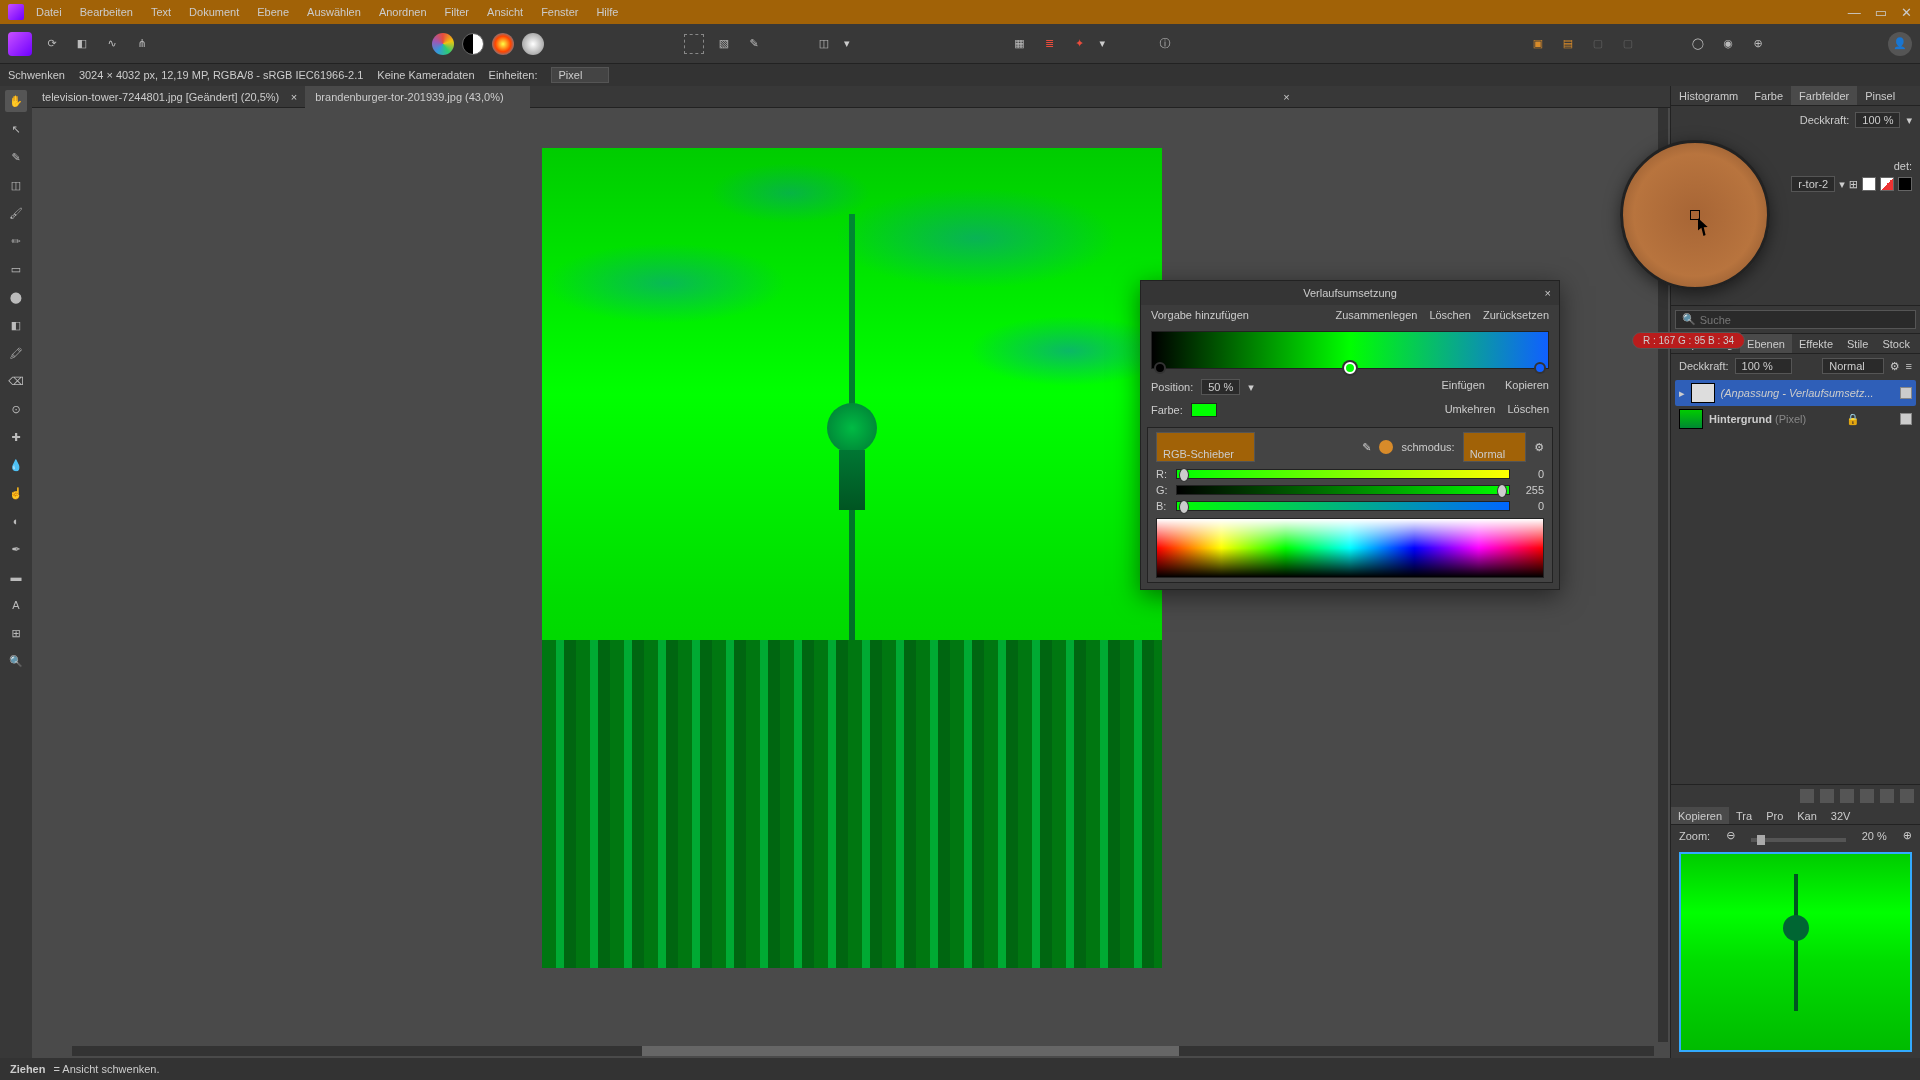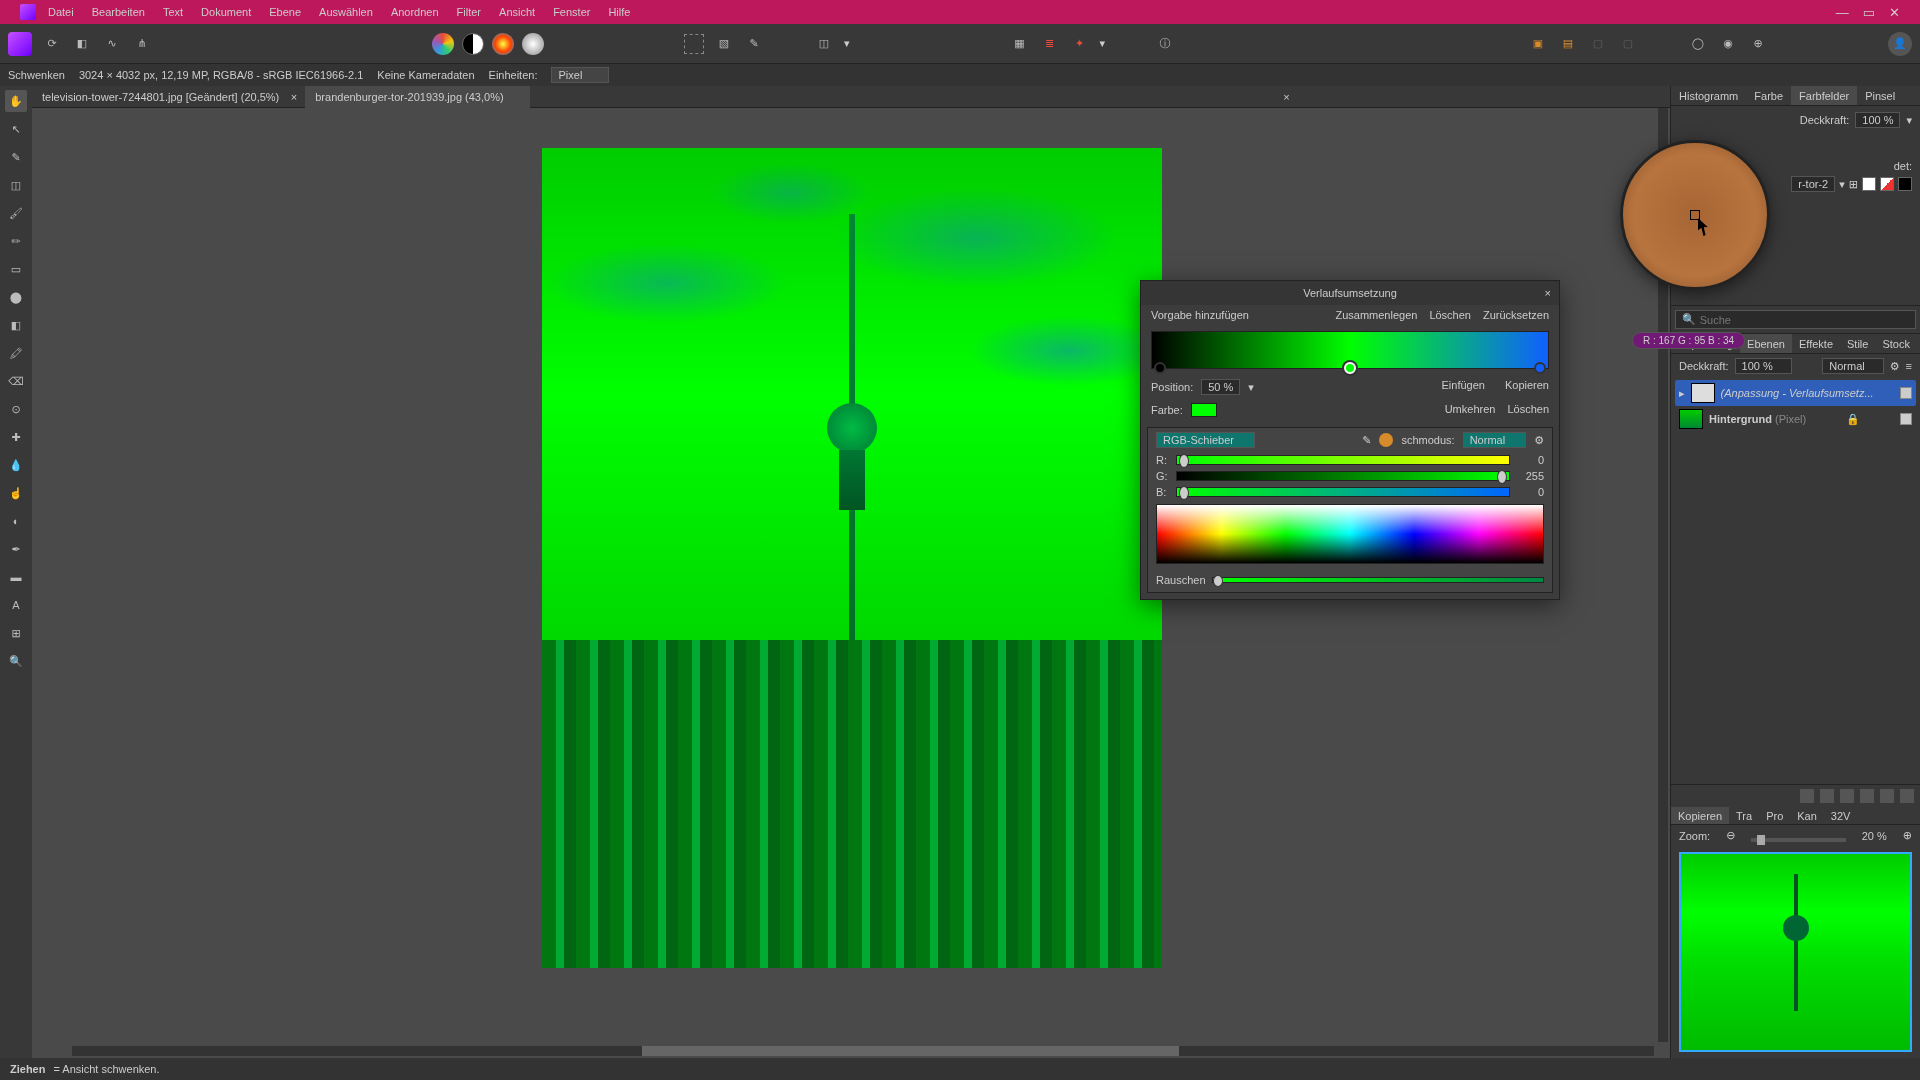--- a/index.html
+++ b/index.html
@@ -1,17 +1,17 @@
 <!DOCTYPE html>
 <html><head>
 <meta charset="utf-8">
 <style>
 *{margin:0;padding:0;box-sizing:border-box;font-family:"Segoe UI",Arial,sans-serif;font-size:11px;color:#ccc;user-select:none}
 body{width:1920px;height:1080px;background:#383838;overflow:hidden;position:relative}
-.titlebar{height:24px;background:#be185d;display:flex;align-items:center;padding:0 20px}
+.titlebar{height:24px;background:#a16207;display:flex;align-items:center;padding:0 8px}
 .app-icon{width:16px;height:16px;background:linear-gradient(135deg,#c850ff,#6e00ff);border-radius:2px;margin-right:12px}
 .menu{display:flex;gap:18px}
 .menu span{cursor:pointer}
 .win-ctrl{margin-left:auto;display:flex;gap:14px;align-items:center}
 .win-ctrl span{cursor:pointer;font-size:13px}
 .toolbar{height:40px;background:#383838;display:flex;align-items:center;padding:0 8px;border-bottom:1px solid #222}
 .tb-left{display:flex;align-items:center;gap:10px}
 .logo{width:24px;height:24px;background:linear-gradient(135deg,#c850ff,#6e00ff);border-radius:4px}
 .tb-ico{width:20px;height:20px;display:flex;align-items:center;justify-content:center;cursor:pointer;color:#bbb}
 .persona-circles{display:flex;gap:8px;margin-left:280px}
@@ -57,21 +57,21 @@
 .rp-tabs span{padding:0 8px;display:flex;align-items:center;cursor:pointer}
 .rp-tabs span.active{background:#4a4a4a}
 .rp-sec{padding:6px 8px;border-bottom:1px solid #222}
 .opacity-row{display:flex;align-items:center;justify-content:flex-end;gap:6px;font-size:10px}
 .opacity-val{background:#2a2a2a;padding:1px 6px;border:1px solid #555}
 .swatch-mini{display:flex;gap:4px;align-items:center;margin-top:4px}
 .swatch-mini .sw{width:14px;height:14px;border:1px solid #666}
 .loupe{position:absolute;left:1620px;top:140px;width:150px;height:150px;border-radius:50%;background:radial-gradient(circle,#a76535 0%,#b8743e 60%,#7a4a28 100%);border:3px solid #222;box-shadow:0 4px 16px rgba(0,0,0,.5);z-index:50;display:flex;align-items:center;justify-content:center}
 .loupe::after{content:"";position:absolute;width:8px;height:8px;border:1px solid #000}
 .loupe-cursor{position:absolute;width:14px;height:18px;background:#000;clip-path:polygon(0 0,0 70%,25% 55%,40% 100%,55% 95%,42% 52%,70% 50%);left:52%;top:52%}
-.rgb-tag{position:absolute;left:1632px;top:332px;background:#701a75;border:1px solid #555;border-radius:10px;padding:2px 10px;font-size:10px;z-index:50}
+.rgb-tag{position:absolute;left:1632px;top:332px;background:#b91c1c;border:1px solid #555;border-radius:10px;padding:2px 10px;font-size:10px;z-index:50}
 .search{display:flex;align-items:center;background:#2a2a2a;border:1px solid #555;padding:2px 6px;gap:4px}
 .layer-tabs{display:flex;height:20px;font-size:10px;border-bottom:1px solid #222}
 .layer-tabs span{padding:0 7px;display:flex;align-items:center;cursor:pointer}
 .layer-tabs span.active{background:#4a4a4a}
 .blend-row{display:flex;align-items:center;gap:6px;padding:4px 8px;font-size:10px}
 .blend-row .sel{background:#2a2a2a;border:1px solid #555;padding:1px 18px 1px 6px}
 .layers{padding:2px 4px}
 .layer{display:flex;align-items:center;padding:3px 4px;gap:6px;border-radius:2px;font-size:10px}
 .layer.sel{background:#2f5fb8}
 .layer .th{width:24px;height:20px;background:#ddd;border:1px solid #000}
@@ -94,21 +94,21 @@
 .dlg-title{height:24px;display:flex;align-items:center;justify-content:center;position:relative;background:#353535;font-size:11px}
 .dlg-title .dx{position:absolute;right:8px;cursor:pointer}
 .dlg-row{display:flex;padding:4px 10px;gap:10px;align-items:flex-start;font-size:10px}
 .dlg-row.btns{justify-content:space-between}
 .dlg-row .b{cursor:pointer}
 .grad{margin:6px 10px;height:38px;background:linear-gradient(90deg,#000 0%,#00ff00 50%,#1060ff 100%);position:relative;border:1px solid #222}
 .gstop{position:absolute;bottom:-6px;width:12px;height:12px;border-radius:50%;background:#fff;border:2px solid #333;transform:translateX(-50%);cursor:pointer}
 .swatch{width:26px;height:14px;background:#00ff00;border:1px solid #222}
 .dlg-sub{margin:6px 6px 6px 6px;background:#444;border:1px solid #222}
 .picker-row{display:flex;align-items:center;padding:4px 8px;gap:8px;font-size:10px}
-.picker-row .sel{background:#0f766e;border:1px solid #555;padding:1px 20px 1px 6px}
+.picker-row .sel{background:#a16207;border:1px solid #555;padding:15px 20px 1px 6px}
 .slider-row{display:flex;align-items:center;gap:6px;padding:2px 8px;font-size:10px}
 .slider-row .lab{width:14px}
 .slider-row .track{flex:1;height:10px;position:relative;border:1px solid #222}
 .slider-row .handle{position:absolute;top:-2px;width:10px;height:14px;background:#ccc;border:1px solid #333;border-radius:50%;transform:translateX(-50%)}
 .slider-row .val{width:28px;text-align:right}
 .tr-r{background:linear-gradient(90deg,#00ff00,#ffff00)}
 .tr-g{background:linear-gradient(90deg,#000,#00ff00)}
 .tr-b{background:linear-gradient(90deg,#00ff00,#0066ff)}
 .spectrum{margin:4px 8px;height:60px;background:linear-gradient(to bottom,rgba(255,255,255,1),rgba(255,255,255,0) 50%,rgba(0,0,0,0) 50%,rgba(0,0,0,1)),linear-gradient(90deg,#f00,#ff0,#0f0,#0ff,#00f,#f0f,#f00);border:1px solid #222}
 .noise-row{display:flex;align-items:center;gap:6px;padding:6px 8px;font-size:10px}
@@ -408,20 +408,14 @@
       <span class="val">255</span>
     </div>
     <div class="slider-row">
       <span class="lab">B:</span>
       <div class="track tr-b">
           <div class="handle" style="left:2%"></div>
         </div>
       <span class="val">0</span>
     </div>
     <div class="spectrum"></div>
-    <div class="noise-row">
-      <span>Rauschen</span>
-      <div class="track">
-          <div class="handle"></div>
-        </div>
-    </div>
   </div>
 </div>
 
 </body></html>

